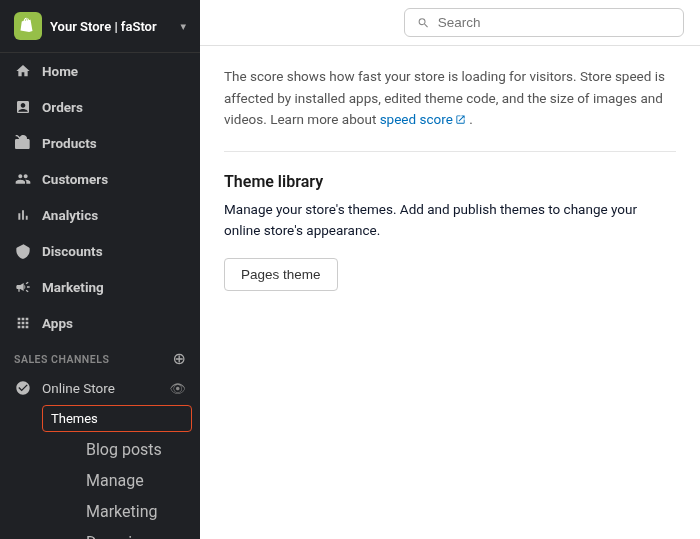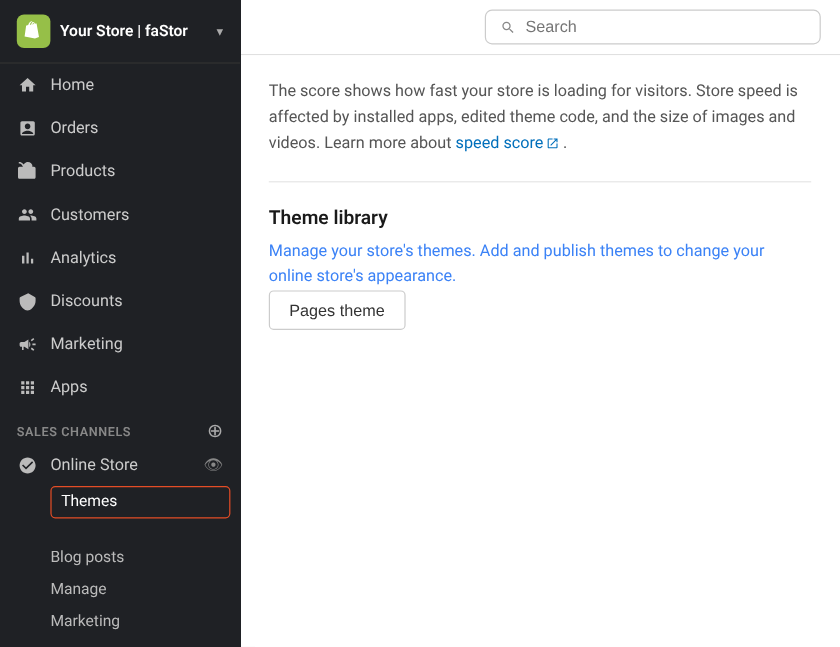--- a/index.html
+++ b/index.html
@@ -58,20 +58,21 @@
     .nav-item {
       display: flex;
       align-items: center;
       gap: 10px;
       padding: 9px 14px;
       cursor: pointer;
       font-size: 13.5px;
       color: #ccc;
       border-radius: 0;
       text-decoration: none;
+      font-weight: bold;
     }
 
     .nav-item .nav-icon {
       width: 18px;
       height: 18px;
       display: flex;
       align-items: center;
       justify-content: center;
       flex-shrink: 0;
     }
@@ -123,24 +124,25 @@
       font-size: 13px;
     }
 
     .sub-nav {
       padding-left: 42px;
     }
 
     .sub-nav-item {
       display: block;
       padding: 6px 14px 6px 0;
-      font-size: 13px;
+      font-size: 16px;
       color: #bbb;
       cursor: pointer;
       border-radius: 4px;
+      margin-left: 44px;
     }
 
     .themes-item-wrapper {
       padding-left: 42px;
       padding-right: 8px;
     }
 
     .themes-highlighted {
       display: block;
       padding: 5px 8px;
@@ -220,22 +222,23 @@
 
     .theme-library-title {
       font-size: 16px;
       font-weight: 600;
       color: #1a1a1a;
       margin-bottom: 8px;
     }
 
     .theme-library-desc {
       font-size: 13.5px;
-      color: #3b82f6;
+      color: #0f172a;
       line-height: 1.6;
+      margin-bottom: 16px;
     }
 
     .upload-theme-btn {
       display: inline-flex;
       align-items: center;
       padding: 8px 16px;
       border: 1px solid #ccc;
       border-radius: 4px;
       background: #fff;
       font-size: 13.5px;
@@ -339,21 +342,21 @@
     <span class="store-icon">
       <svg width="16" height="16" viewBox="0 0 24 24" fill="#bbb">
           <path d="M12 2C6.48 2 2 6.48 2 12s4.48 10 10 10 10-4.48 10-10S17.52 2 12 2zm-2 15l-5-5 1.41-1.41L10 14.17l7.59-7.59L19 8l-9 9z"></path>
         </svg>
     </span>
     <span class="label">Online Store</span>
     <span class="eye-icon">👁</span>
   </div>
 
   <div class="sub-nav">
-    <div class="themes-item-wrapper" style="padding-left:0; margin-bottom:19px;">
+    <div class="themes-item-wrapper" style="padding-left:0; margin-bottom:2px;">
       <span class="themes-highlighted" style="margin-left:0;">Themes</span>
     </div>
     <span class="sub-nav-item">Blog posts</span>
     <span class="sub-nav-item">Manage</span>
     <span class="sub-nav-item">Marketing</span>
     <span class="sub-nav-item">Domains</span>
 
   </div>
 </nav>
 

